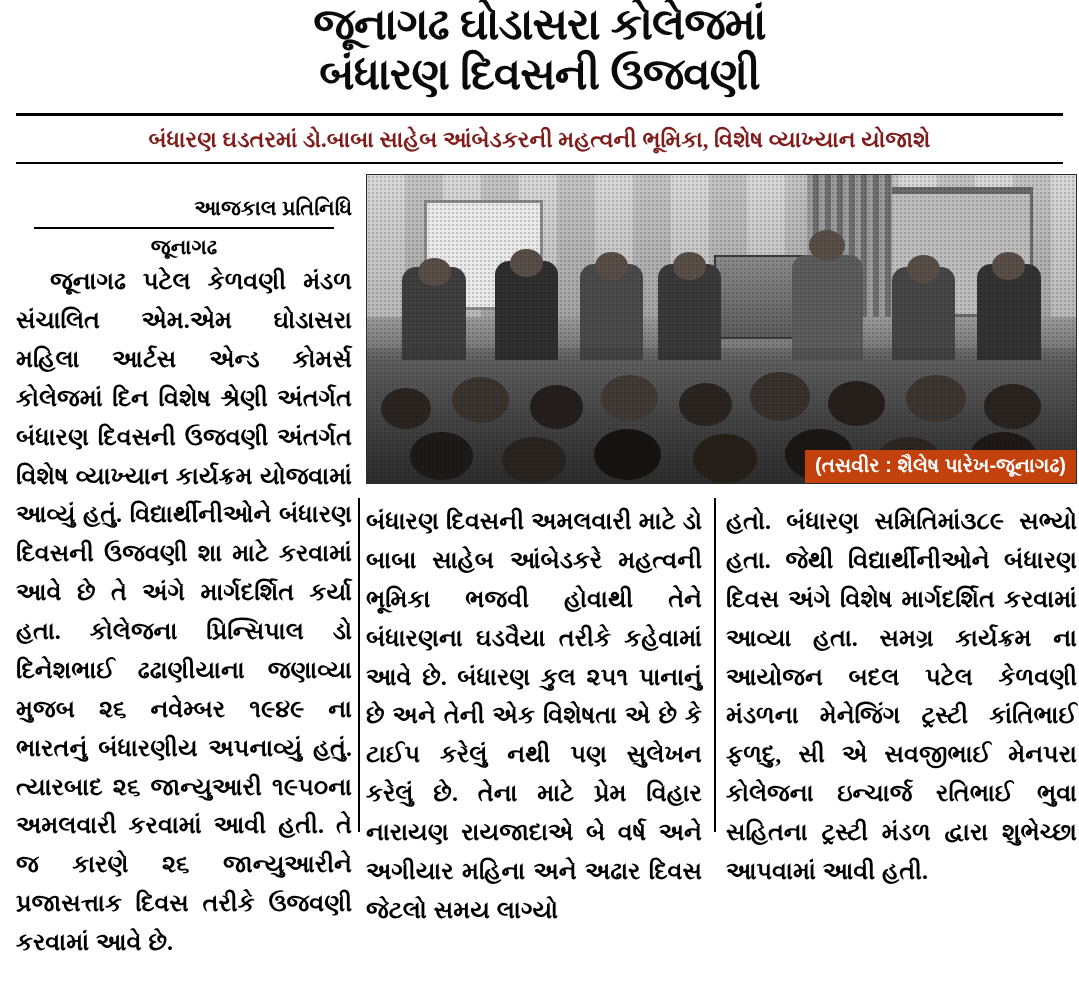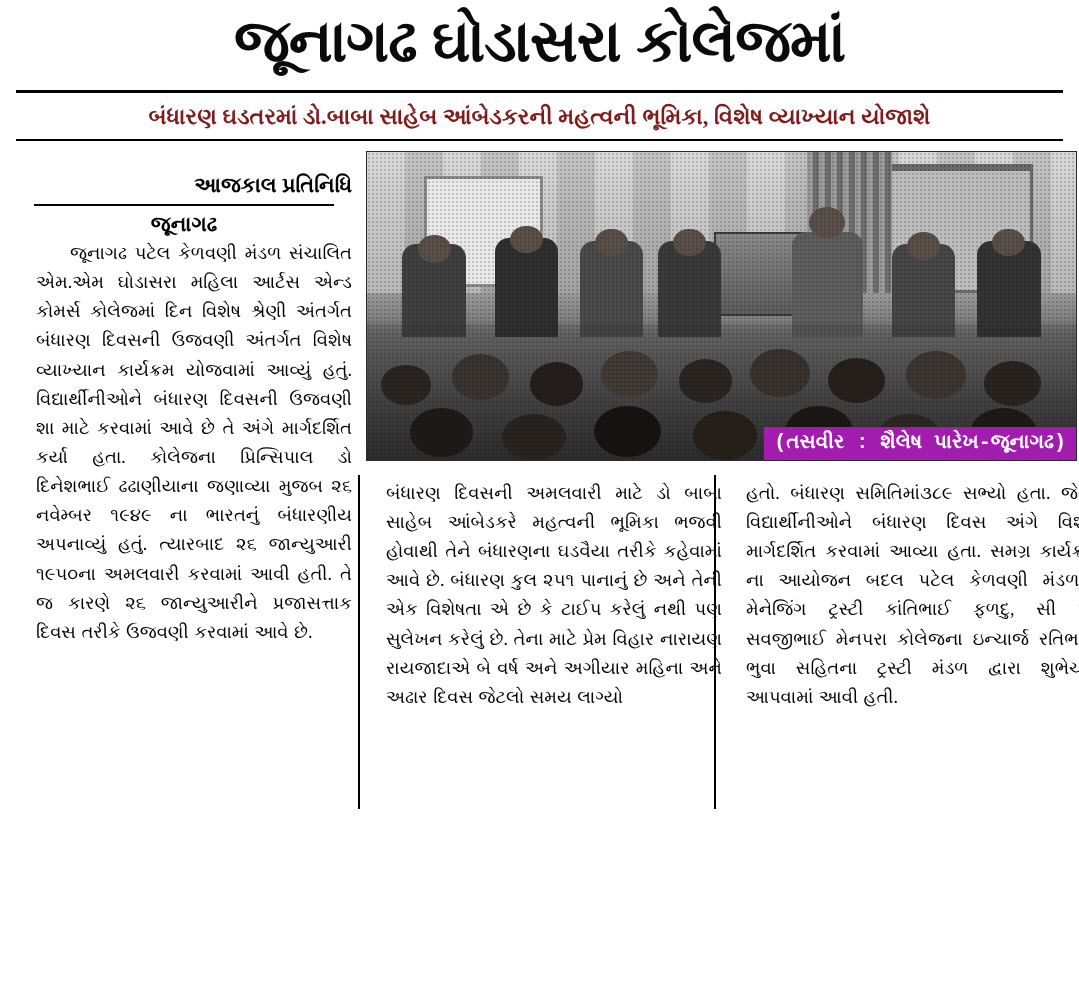--- a/index.html
+++ b/index.html
@@ -18,25 +18,24 @@
     position: relative;
     width: 1079px;
     height: 999px;
     background: #ffffff;
     box-sizing: border-box;
     padding: 0 14px;
   }
 
   
   .headline {
-    margin-top: 10px;
     text-align: center;
     font-family: "Liberation Sans", sans-serif;
     font-weight: 700;
-    font-size: 59px;
+    font-size: 44px;
     line-height: 1.08;
     letter-spacing: -1px;
     color: #0a0a0a;
     white-space: nowrap;
   }
   .headline .line2 {
     display: block;
     margin-top: 2px;
   }
 
@@ -93,28 +92,27 @@
   }
   .dateline {
     text-align: center;
     font-weight: 700;
     font-size: 21px;
     margin-top: 6px;
     margin-bottom: 2px;
   }
   .col-text {
     font-family: "Liberation Serif", serif;
-    font-size: 18px;
+    font-size: 24px;
     line-height: 1.62;
     text-align: justify;
     text-justify: inter-word;
-    font-weight: 400;
+    font-weight: 700;
     letter-spacing: 0px;
     word-spacing: 1px;
-    margin-left: 20px;
   }
   .col-text p {
     margin: 0;
     text-indent: 34px;
   }
 
   
   .photo-wrap {
     position: absolute;
     left: 352px;
@@ -182,23 +180,23 @@
       radial-gradient(rgba(255,255,255,0.12) 1px, transparent 1.2px);
     background-size: 4px 4px, 6px 6px;
     background-position: 0 0, 2px 3px;
     mix-blend-mode: multiply;
     opacity: .55;
   }
   .photo-credit {
     position: absolute;
     right: 0;
     bottom: 0;
-    background: #a21caf;
+    background: #c2410c;
     color: #fff;
-    font-family: Liberation Mono, monospace;
+    font-family: Liberation Sans, sans-serif;
     font-weight: 700;
     font-size: 20px;
     padding: 4px 10px 6px 10px;
     white-space: nowrap;
   }
 
   
   .col-mid {
     position: absolute;
     left: 352px;
@@ -220,20 +218,21 @@
     background: #000;
   }
 </style>
 </head>
 <body>
 
 <div class="page">
 
   <div class="headline">
     <span>જૂનાગઢ ઘોડાસરા કોલેજમાં</span>
+    <span class="line2">બંધારણ દિવસની ઉજવણી</span>
   </div>
 
   <div class="rule"></div>
 
   <div class="subhead">બંધારણ ઘડતરમાં ડો.બાબા સાહેબ આંબેડકરની મહત્વની ભૂમિકા, વિશેષ વ્યાખ્યાન યોજાશે</div>
 
   <div class="rule2"></div>
 
   <div class="content">
 

